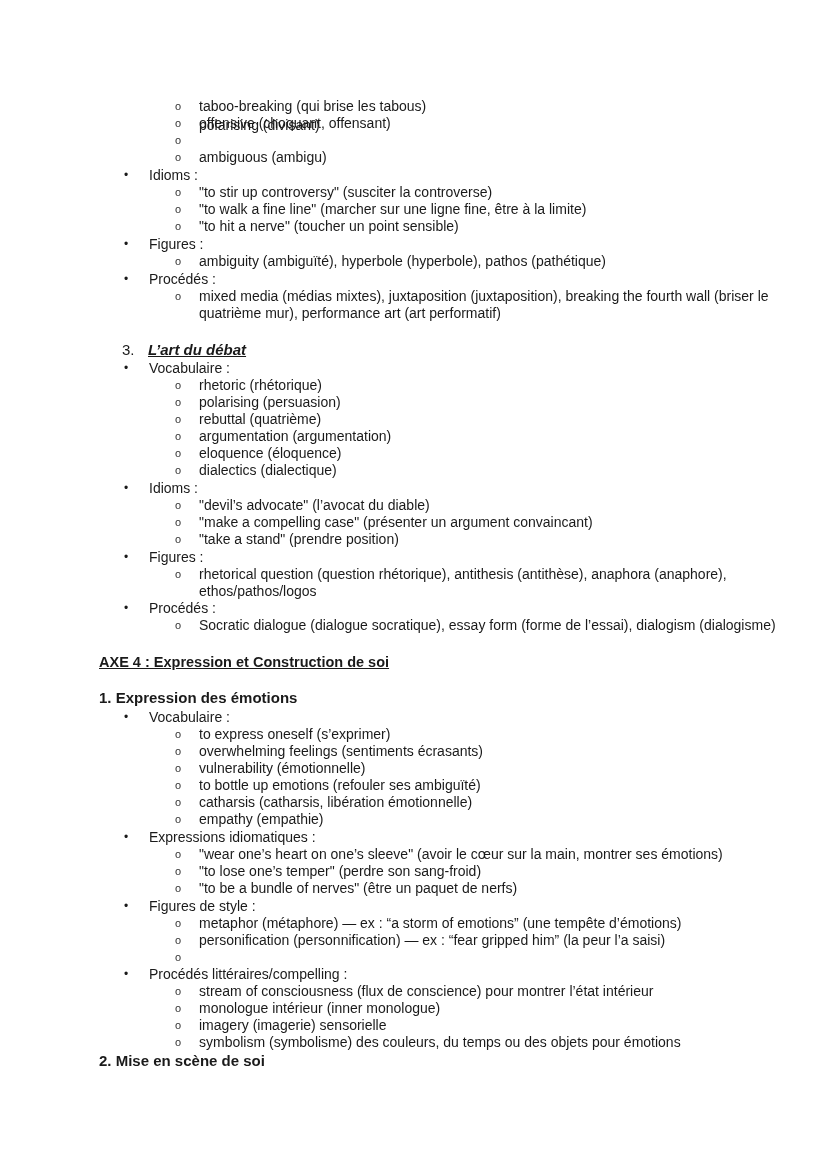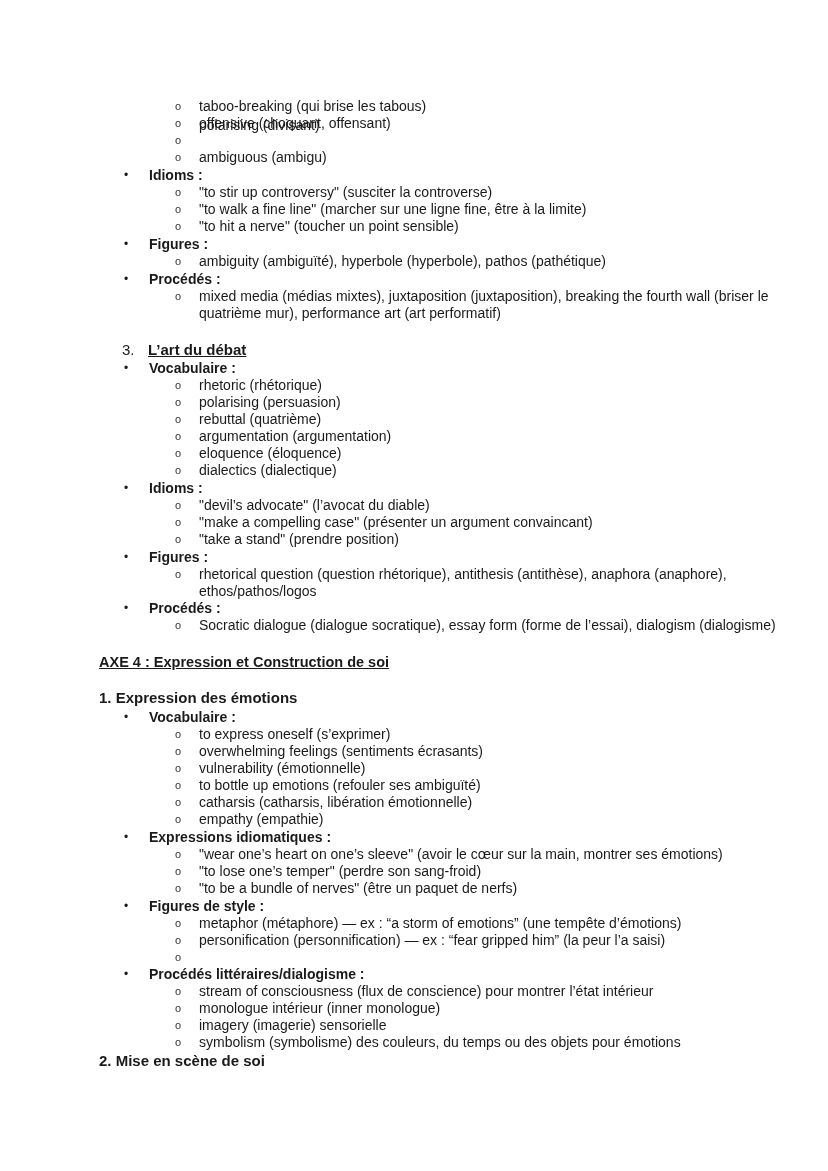--- a/index.html
+++ b/index.html
@@ -4,23 +4,23 @@
   <style>
     html, body { margin: 0; padding: 0; background: #ffffff; }
     body {
       width: 828px; height: 1171px; position: relative; overflow: hidden;
       font-family: "Liberation Sans", sans-serif; color: #1a1a1a;
     }
     .page { position: absolute; left: 0; top: 0; width: 828px; height: 1171px; }
     .line { position: absolute; white-space: nowrap; font-size: 14px; line-height: 17px; }
     .bullet { position: absolute; font-size: 12px; line-height: 17px; }
     .sub-marker { position: absolute; font-size: 11px; line-height: 17px; color: #333; }
-    .label { font-weight: bold; }
+    .label { font-weight: normal; }
     .h-num { position: absolute; font-size: 15px; line-height: 20px; }
-    .h-sec { position: absolute; font-size: 15px; line-height: 20px; font-weight: bold; text-decoration: underline; }
+    .h-sec { position: absolute; font-size: 15px; line-height: 20px; font-weight: bold; text-decoration: underline; font-style: italic; }
     .h-axe { position: absolute; font-size: 14.5px; line-height: 20px; font-weight: bold; text-decoration: underline; }
     .h-main { position: absolute; font-size: 15px; line-height: 20px; font-weight: bold; }
   </style>
 </head>
 <body>
 
 <div class="page">
 
   <span class="sub-marker" style="left:175px;top:98px">o</span>
   <span class="line" style="left:199px;top:98px">taboo-breaking (qui brise les tabous)</span>
@@ -119,21 +119,21 @@
 
   <span class="bullet" style="left:124px;top:898px">•</span>
   <span class="line label" style="left:149px;top:898px">Figures de style :</span>
   <span class="sub-marker" style="left:175px;top:915px">o</span>
   <span class="line" style="left:199px;top:915px">metaphor (métaphore) — ex : “a storm of emotions” (une tempête d’émotions)</span>
   <span class="sub-marker" style="left:175px;top:932px">o</span>
   <span class="line" style="left:199px;top:932px">personification (personnification) — ex : “fear gripped him” (la peur l’a saisi)</span>
   <span class="sub-marker" style="left:175px;top:949px">o</span>
 
   <span class="bullet" style="left:124px;top:966px">•</span>
-  <span class="line label" style="left:149px;top:966px">Procédés littéraires/dialogisme :</span>
+  <span class="line label" style="left:149px;top:966px">Procédés littéraires/compelling :</span>
   <span class="sub-marker" style="left:175px;top:983px">o</span>
   <span class="line" style="left:199px;top:983px">stream of consciousness (flux de conscience) pour montrer l’état intérieur</span>
   <span class="sub-marker" style="left:175px;top:1000px">o</span>
   <span class="line" style="left:199px;top:1000px">monologue intérieur (inner monologue)</span>
   <span class="sub-marker" style="left:175px;top:1017px">o</span>
   <span class="line" style="left:199px;top:1017px">imagery (imagerie) sensorielle</span>
   <span class="sub-marker" style="left:175px;top:1034px">o</span>
   <span class="line" style="left:199px;top:1034px">symbolism (symbolisme) des couleurs, du temps ou des objets pour émotions</span>
 
   <span class="h-main" style="left:99px;top:1051px">2. Mise en scène de soi</span>

